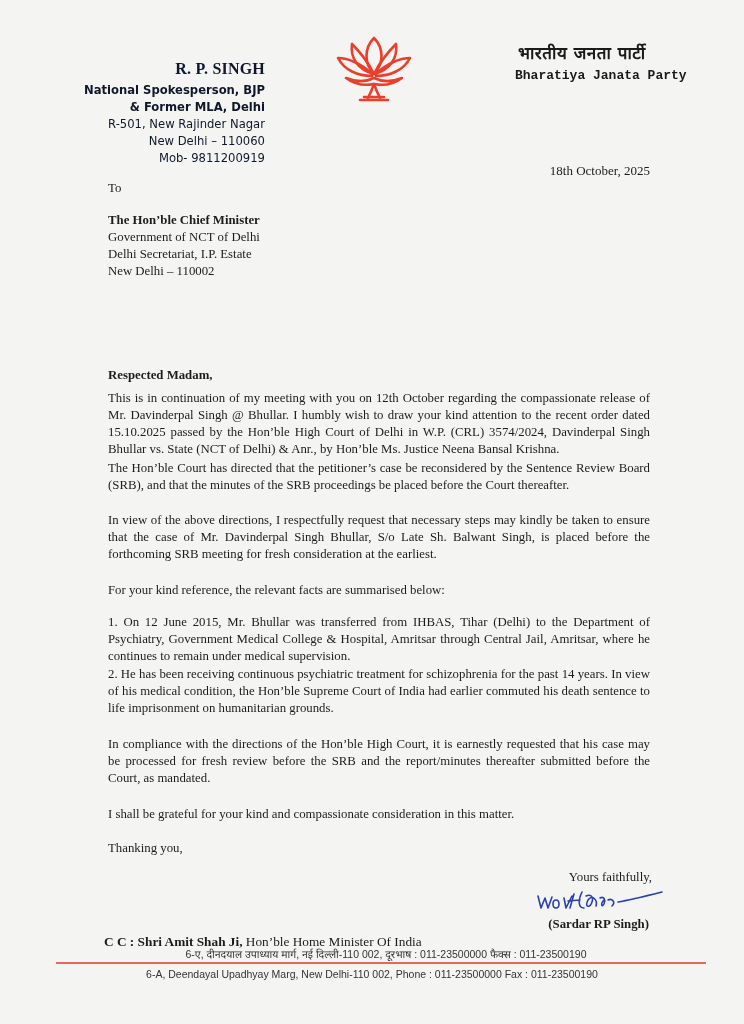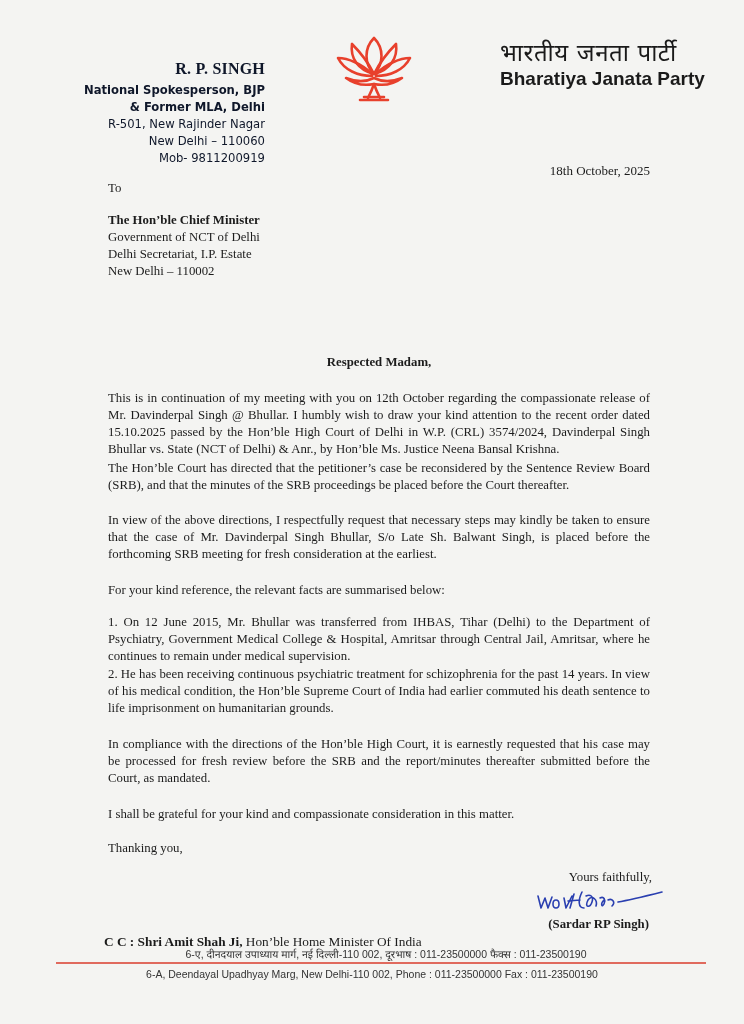--- a/index.html
+++ b/index.html
@@ -10,22 +10,22 @@
     color:#1c1c1c;
     position:relative;
   }
   .page { position:absolute; left:0; top:0; width:744px; height:1024px; background:#f4f4f2; }
   .sender { position:absolute; left:84px; top:60px; font-family:"DejaVu Sans", sans-serif; color:#0f172a;text-align:right; }
   .sender .name { font-family:"Liberation Serif", serif; font-weight:bold; font-size:16px; letter-spacing:0.2px; margin-bottom:4px; }
   .sender .line { font-size:11.6px; line-height:17px; }
   .sender .bold { font-weight:bold; }
   .logo { position:absolute; left:334px; top:34px; width:80px; height:70px; }
   .party { position:absolute; left:500px; top:40px; font-family:"DejaVu Sans", sans-serif; color:#1a1a1a; }
-  .party .hindi { font-size:24px; font-weight:normal; letter-spacing:0.5px; line-height:26px; }
-  .party .eng { font-family:Liberation Sans, sans-serif; font-weight:bold; font-size:19px; margin-top:2px; }
+  .party .hindi { font-size:17px; font-weight:bold; letter-spacing:0.5px; line-height:26px;margin-left:18px; }
+  .party .eng { font-family:Liberation Mono, monospace; font-weight:bold; font-size:13px; margin-top:2px;margin-left:15px; }
   .date { position:absolute; right:94px; top:163px; font-size:13px; }
   .text { position:absolute; left:108px; width:542px; font-size:12.8px; line-height:17px; }
   .justify { text-align:justify; }
   .b { font-weight:bold; }
   .sign { position:absolute; left:540px; top:870px; width:112px; text-align:right; font-size:12.8px; }
   .sig-svg { position:absolute; left:534px; top:886px; width:132px; height:30px; }
   .sign-name { position:absolute; right:95px; top:917px; font-weight:bold; font-size:12.8px; }
   .cc { position:absolute; left:104px; top:934px; font-size:13.3px; }
   .footer-hindi { position:absolute; left:0; width:744px; text-align:center; top:947px; font-family:"Liberation Sans", sans-serif; font-size:10.5px; color:#333; padding-left:28px; box-sizing:border-box; }
   .redline { position:absolute; left:56px; top:962px; width:650px; height:1.6px; background:#e06a5e; }
@@ -65,21 +65,21 @@
 
   <div class="text" style="top:180px;">To</div>
   <div class="text" style="top:212px;">
     <div class="b">The Hon’ble Chief Minister</div>
     <div>Government of NCT of Delhi</div>
     <div>Delhi Secretariat, I.P. Estate</div>
     <div>New Delhi – 110002</div>
   </div>
 
 
-  <div class="text b" style="top:354px;text-align:center;">Respected Madam,</div>
+  <div class="text b" style="top:367px;">Respected Madam,</div>
 
   <div class="text justify" style="top:390px;">This is in continuation of my meeting with you on 12th October regarding the compassionate release of Mr. Davinderpal Singh @ Bhullar. I humbly wish to draw your kind attention to the recent order dated 15.10.2025 passed by the Hon’ble High Court of Delhi in W.P. (CRL) 3574/2024, Davinderpal Singh Bhullar vs. State (NCT of Delhi) &amp; Anr., by Hon’ble Ms. Justice Neena Bansal Krishna.</div>
   <div class="text justify" style="top:460px;">The Hon’ble Court has directed that the petitioner’s case be reconsidered by the Sentence Review Board (SRB), and that the minutes of the SRB proceedings be placed before the Court thereafter.</div>
   <div class="text justify" style="top:512px;">In view of the above directions, I respectfully request that necessary steps may kindly be taken to ensure that the case of Mr. Davinderpal Singh Bhullar, S/o Late Sh. Balwant Singh, is placed before the forthcoming SRB meeting for fresh consideration at the earliest.</div>
   <div class="text justify" style="top:582px;">For your kind reference, the relevant facts are summarised below:</div>
   <div class="text justify" style="top:614px;">1. On 12 June 2015, Mr. Bhullar was transferred from IHBAS, Tihar (Delhi) to the Department of Psychiatry, Government Medical College &amp; Hospital, Amritsar through Central Jail, Amritsar, where he continues to remain under medical supervision.</div>
   <div class="text justify" style="top:666px;">2. He has been receiving continuous psychiatric treatment for schizophrenia for the past 14 years. In view of his medical condition, the Hon’ble Supreme Court of India had earlier commuted his death sentence to life imprisonment on humanitarian grounds.</div>
   <div class="text justify" style="top:736px;">In compliance with the directions of the Hon’ble High Court, it is earnestly requested that his case may be processed for fresh review before the SRB and the report/minutes thereafter submitted before the Court, as mandated.</div>
   <div class="text justify" style="top:806px;">I shall be grateful for your kind and compassionate consideration in this matter.</div>
   <div class="text" style="top:840px;">Thanking you,</div>

